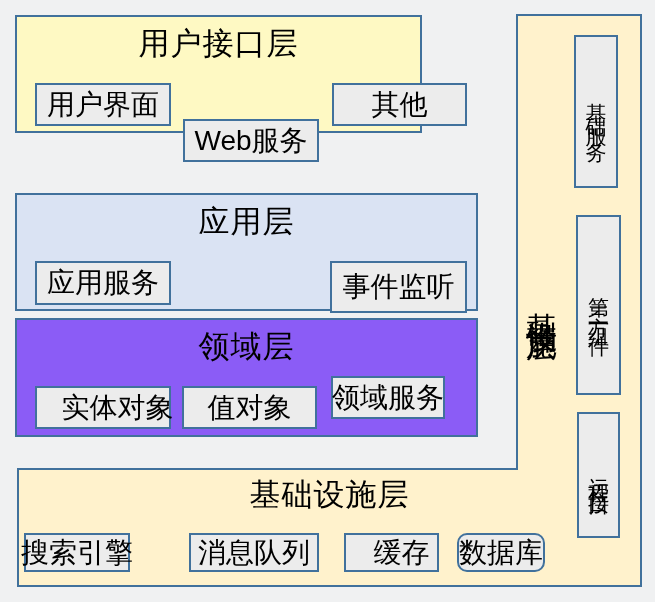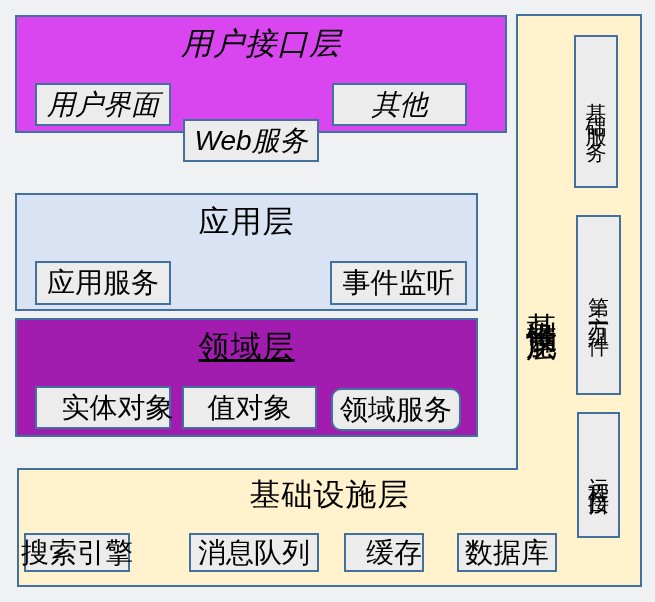--- a/index.html
+++ b/index.html
@@ -11,55 +11,55 @@
   }
   .canvas{
     position:relative;width:655px;height:602px;
     background:#f0f1f2;overflow:hidden;
   }
   .l-shape{position:absolute;left:0;top:0;}
   .layer{
     position:absolute;box-sizing:border-box;
     border:2px solid #41719c;
   }
-  .layer-ui{left:15px;top:15px;width:492px;height:118px;background:#d946ef;font-style:italic;}
+  .layer-ui{left:15px;top:15px;width:407px;height:118px;background:#fef9c3;}
   .layer-app{left:15px;top:165px;width:463px;height:118px;background:#dae3f3;margin-top:28px;}
-  .layer-domain{left:15px;top:318px;width:463px;height:119px;background:#a21caf;text-decoration:underline;}
+  .layer-domain{left:15px;top:318px;width:463px;height:119px;background:#8b5cf6;}
   .layer-title{
     text-align:center;margin-top:9px;
     font-size:31px;line-height:36px;letter-spacing:1px;
     white-space:nowrap;
   }
   .hbox{
     position:absolute;box-sizing:border-box;
     background:#ececec;border:2px solid #41719c;
     display:flex;align-items:center;justify-content:center;
     font-size:28px;white-space:nowrap;
   }
   
   .ui-b0{left:18px;top:66px;width:136px;height:43px;}
   .ui-b1{left:166px;top:66px;width:136px;height:43px;margin-top:36px;}
   .ui-b2{left:315px;top:66px;width:135px;height:43px;}
   
   .app-b0{left:18px;top:66px;width:136px;height:44px;}
-  .app-b1{left:313px;top:66px;width:137px;height:44px;font-family:Liberation Serif, serif;}
+  .app-b1{left:313px;top:66px;width:137px;height:52px;font-family:Liberation Serif, serif;}
   
   .dom-b0{left:18px;top:66px;width:136px;height:43px;padding-left:29px;}
   .dom-b1{left:165px;top:66px;width:135px;height:43px;}
-  .dom-b2{left:314px;top:68px;width:130px;height:43px;border-radius:10px;}
+  .dom-b2{left:314px;top:56px;width:114px;height:43px;}
   
   .bottom-content{position:absolute;left:19px;top:470px;width:621px;height:116px;}
   .bottom-title{
     text-align:center;margin-top:6px;
     font-size:31px;line-height:38px;letter-spacing:1px;white-space:nowrap;
   }
   .inf-b0{left:5px;top:63px;width:106px;height:39px;}
   .inf-b1{left:170px;top:63px;width:130px;height:39px;}
-  .inf-b2{left:325px;top:63px;width:80px;height:39px;padding-left:20px;}
-  .inf-b3{left:438px;top:63px;width:100px;height:39px;}
+  .inf-b2{left:325px;top:63px;width:95px;height:39px;padding-left:20px;}
+  .inf-b3{left:438px;top:63px;width:88px;height:39px;border-radius:10px;}
   
   .strip-content{position:absolute;left:518px;top:16px;width:122px;height:569px;}
   .strip-title{
     position:absolute;left:2px;top:0;height:100%;width:42px;
     writing-mode:vertical-rl;text-orientation:upright;
     text-align:center;font-size:31px;letter-spacing:5px;white-space:nowrap;
   }
   .vbox{
     position:absolute;box-sizing:border-box;
     background:#ececec;border:2px solid #41719c;

